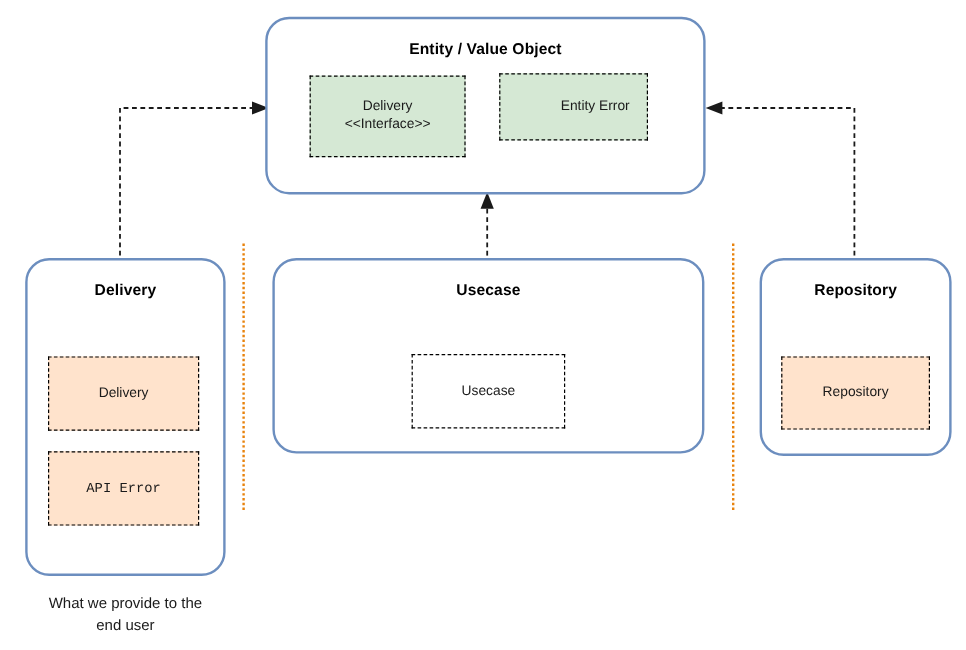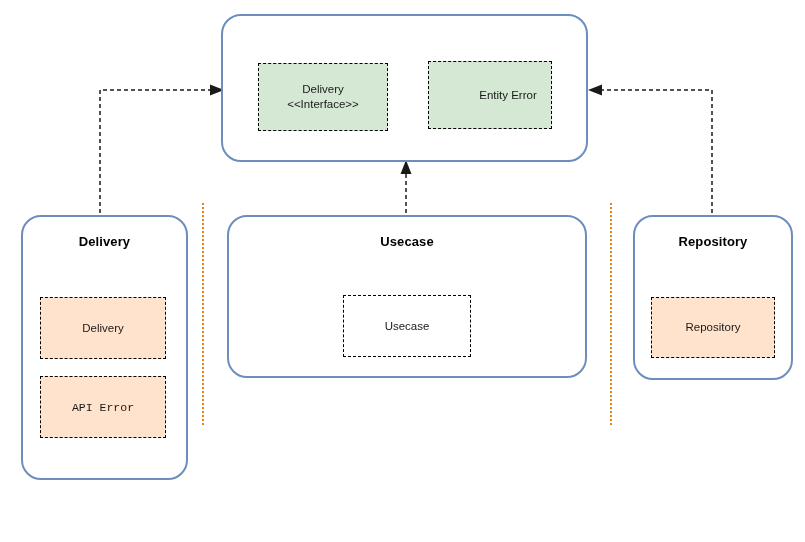--- a/index.html
+++ b/index.html
@@ -99,28 +99,31 @@
     <polygon class="arrowhead" points="406,160 400.5,174 411.5,174"></polygon>
 
     <path class="conn" d="M 712 213 L 712 90 L 600 90"></path>
     <polygon class="arrowhead" points="588,90 602,84.5 602,95.5"></polygon>
   </svg>
 
   <div class="divider" style="left:202px; top:203px; height:222px;"></div>
   <div class="divider" style="left:610px; top:203px; height:222px;"></div>
 
   <div class="layer-box" style="left:221px; top:14px; width:367px; height:148px;"></div>
+  <div class="layer-title" style="left:221px; width:367px; top:33px;">Entity / Value Object</div>
   <div class="node green" style="left:258px; top:63px; width:130px; height:68px;">Delivery
 &lt;&lt;Interface&gt;&gt;</div>
-  <div class="node green" style="left:428px; top:61px; width:124px; height:68px;padding-left:36px;">Entity Error</div>
+  <div class="node green" style="left:416px; top:61px; width:124px; height:56px;padding-left:36px;">Entity Error</div>
 
   <div class="layer-box" style="left:21px; top:215px; width:167px; height:265px;"></div>
   <div class="layer-title" style="left:21px; width:167px; top:234px;">Delivery</div>
   <div class="node orange" style="left:40px; top:297px; width:126px; height:62px;">Delivery</div>
   <div class="node orange" style="left:40px; top:376px; width:126px; height:62px;font-family:Liberation Mono, monospace;">API Error</div>
+  <div class="caption" style="left:11px; width:187px; top:494px;">What we provide to the
+end user</div>
 
   <div class="layer-box" style="left:227px; top:215px; width:360px; height:163px;"></div>
   <div class="layer-title" style="left:227px; width:360px; top:234px;">Usecase</div>
   <div class="node plain" style="left:343px; top:295px; width:128px; height:62px;">Usecase</div>
 
   <div class="layer-box" style="left:633px; top:215px; width:160px; height:165px;"></div>
   <div class="layer-title" style="left:633px; width:160px; top:234px;">Repository</div>
   <div class="node orange" style="left:651px; top:297px; width:124px; height:61px;">Repository</div>
 
 </div>

